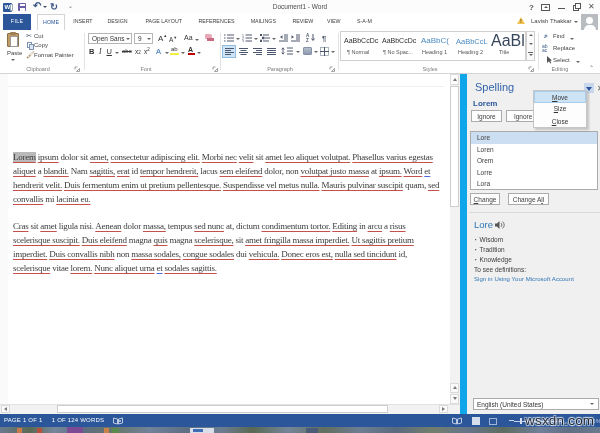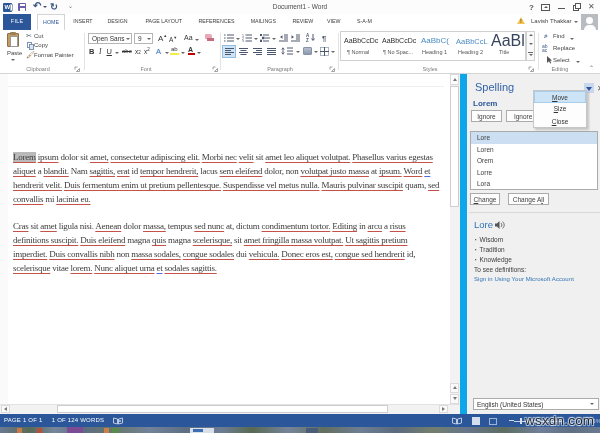--- a/index.html
+++ b/index.html
@@ -308,22 +308,22 @@
 <div class="a" style="left:0;top:74px;width:460px;height:330px;background:#fff"></div>
 <div class="a" style="left:0;top:74px;width:8px;height:330px;background:#fafafa"></div>
 <div class="a" style="left:8px;top:86px;width:436px;height:1px;background:#efefef"></div>
 
 <div id="doctext">
 <div id="para1"><span class="m" style="background:#b9b9b9">Lorem</span> <span class="m">ipsum</span> dolor sit <span class="m">amet,</span> <span class="m">consectetur adipiscing elit.</span> <span class="m">Morbi nec</span> <span class="m">velit</span> sit <span class="m">amet leo aliquet volutpat.</span> <span class="m">Phasellus varius egestas</span><br>
 <span class="m">aliquet</span> a <span class="m">blandit.</span> Nam <span class="m">sagittis,</span> <span class="m">erat</span> id <span class="m">tempor hendrerit,</span> lacus <span class="m">sem eleifend</span> dolor, non <span class="m">volutpat justo massa</span> at <span class="m">ipsum.</span> <span class="m">Word</span> <span class="g">et</span><br>
 <span class="m">hendrerit velit.</span> <span class="m">Duis fermentum enim ut pretium pellentesque.</span> <span class="m">Suspendisse vel metus nulla.</span> <span class="m">Mauris pulvinar suscipit</span> quam, <span class="m">sed</span><br>
 <span class="m">convallis</span> mi <span class="m">lacinia eu.</span></div>
 <div id="para2" style="margin-top:12.5px"><span class="m">Cras</span> sit <span class="m">amet</span> ligula nisi. <span class="m">Aenean</span> dolor <span class="m">massa,</span> tempus <span class="m">sed nunc</span> at, dictum <span class="m">condimentum tortor.</span> <span class="m">Editing</span> in <span class="m">arcu</span> a <span class="m">risus</span><br>
-<span class="m">definitions suscipit.</span> <span class="m">Duis eleifend</span> magna <span class="m">quis</span> magna <span class="m">scelerisque,</span> sit <span class="m">amet fringilla massa volutpat.</span> <span class="m">Ut sagittis pretium</span><br>
-<span class="m">imperdiet.</span> <span class="m">Duis convallis nibh</span> non <span class="m">massa sodales,</span> <span class="m">congue sodales</span> dui <span class="m">vehicula.</span> <span class="m">Donec eros est,</span> <span class="m">congue sed hendrerit</span> id,<br>
+<span class="m">scelerisque suscipit.</span> <span class="m">Duis eleifend</span> magna <span class="m">quis</span> magna <span class="m">scelerisque,</span> sit <span class="m">amet fringilla massa imperdiet.</span> <span class="m">Ut sagittis pretium</span><br>
+<span class="m">imperdiet.</span> <span class="m">Duis convallis nibh</span> non <span class="m">massa sodales,</span> <span class="m">congue sodales</span> dui <span class="m">vehicula.</span> <span class="m">Donec eros est,</span> <span class="m">nulla sed tincidunt</span> id,<br>
 <span class="m">scelerisque</span> vitae <span class="m">lorem.</span> <span class="m">Nunc aliquet urna</span> <span class="g">et</span> <span class="m">sodales sagittis.</span></div>
 </div>
 
 <div class="a" style="left:450px;top:74px;width:10px;height:330px;background:#f2f2f2"></div>
 <div class="a" style="left:450px;top:74px;width:9px;height:11px;background:#fdfdfd;border:1px solid #dadada"></div>
 <div class="a" style="left:452.5px;top:78px;width:0;height:0;border-left:2.5px solid transparent;border-right:2.5px solid transparent;border-bottom:3px solid #777"></div>
 <div class="a" style="left:450px;top:86px;width:9px;height:121px;background:#fff;border:1px solid #cdcdcd"></div>
 <div class="a" style="left:450px;top:383px;width:9px;height:10px;background:#fafafa;border:1px solid #dadada"></div>
 <div class="a" style="left:452.5px;top:386px;width:0;height:0;border-left:2.5px solid transparent;border-right:2.5px solid transparent;border-bottom:3px solid #777"></div>
 <div class="a" style="left:450px;top:394px;width:9px;height:10px;background:#fafafa;border:1px solid #dadada"></div>

